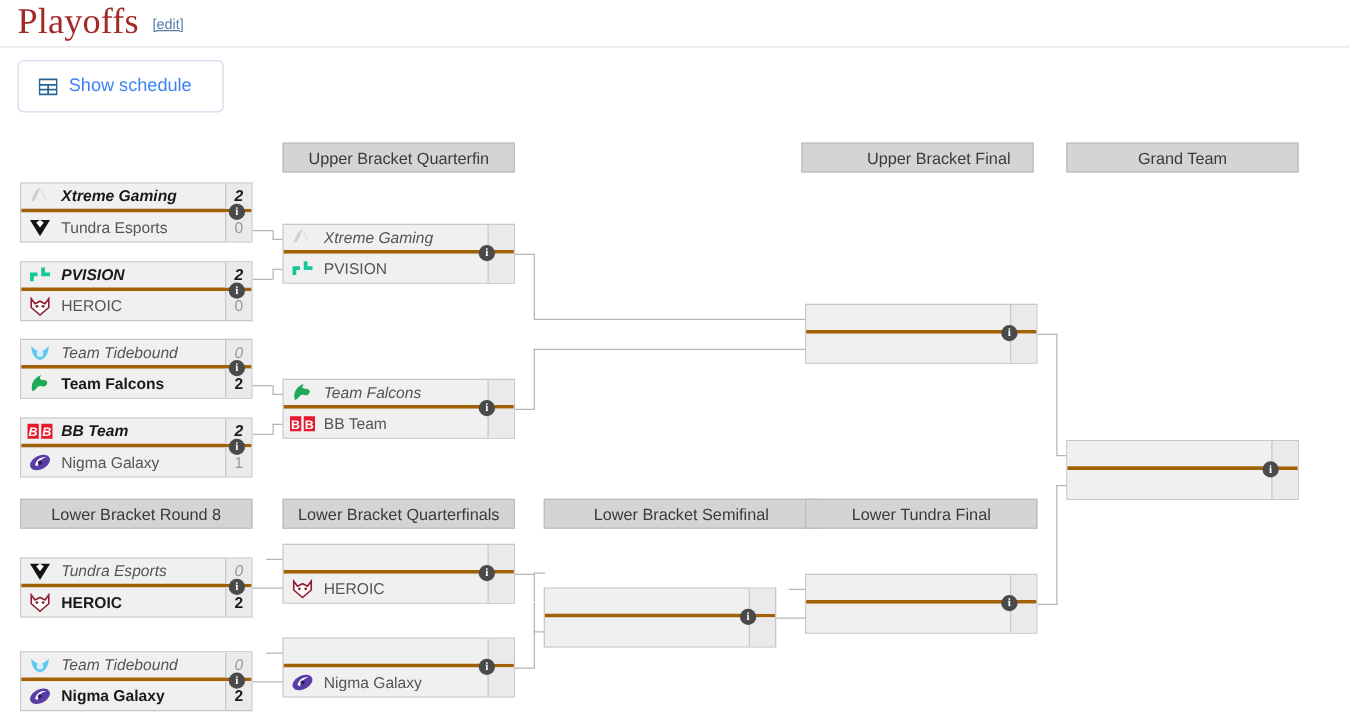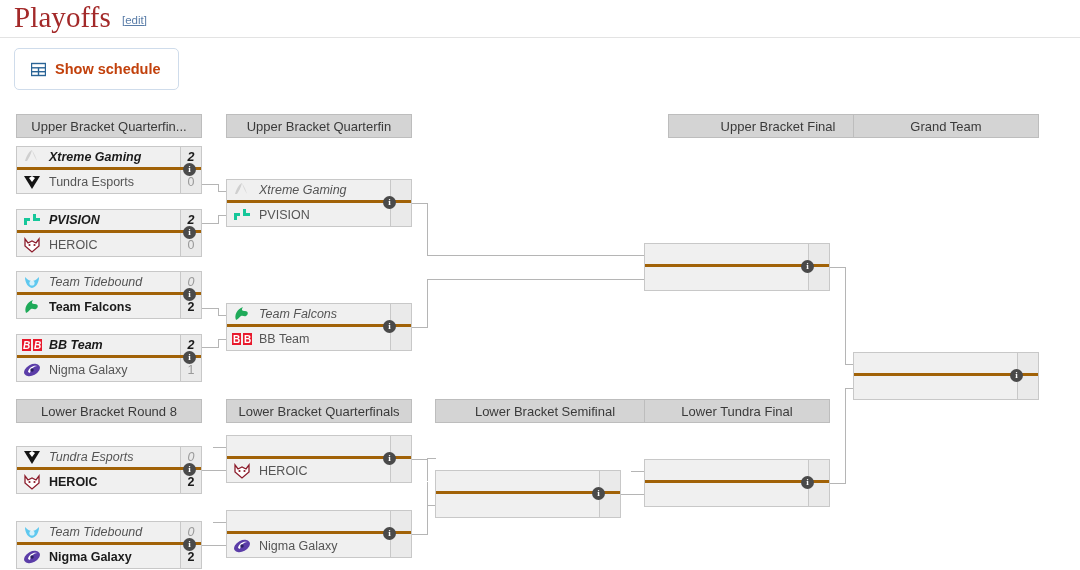--- a/index.html
+++ b/index.html
@@ -63,22 +63,22 @@
   .schedule-icon {
     margin-left: 16px;
     width: 15px;
     height: 15px;
     flex: 0 0 auto;
     display: block;
   }
   .schedule-label {
     margin-left: 9px;
     font-size: 14.5px;
-    font-weight: bold;
-    color: #c2410c;
+    font-weight: normal;
+    color: #3b82f6;
     white-space: nowrap;
   }
 
   
   .bracket {
     position: absolute;
     left: 0; top: 0;
     width: 1080px;
     height: 570px;
   }
@@ -211,27 +211,24 @@
       <line x1="0.5" y1="5.8" x2="14.5" y2="5.8" stroke="#2a6496" stroke-width="1.4"></line>
       <line x1="7.5" y1="5.8" x2="7.5" y2="13.5" stroke="#2a6496" stroke-width="1.4"></line>
       <line x1="0.5" y1="9.7" x2="14.5" y2="9.7" stroke="#2a6496" stroke-width="1.4"></line>
     </svg>
   </span>
   <span class="schedule-label">Show schedule</span>
 </div>
 
 <div class="bracket">
 
-  <div class="round-header" style="left:16px;top:114px;width:186px;">
-    <span>Upper Bracket Quarterfin...</span>
-  </div>
   <div class="round-header" style="left:226px;top:114px;width:186px;">
     <span>Upper Bracket Quarterfin</span>
   </div>
-  <div class="round-header" style="left:668px;top:114px;width:186px;padding-left:40px;">
+  <div class="round-header" style="left:641px;top:114px;width:186px;padding-left:40px;">
     <span>Upper Bracket Final</span>
   </div>
   <div class="round-header" style="left:853px;top:114px;width:186px;">
     <span>Grand Team</span>
   </div>
 
   <div class="round-header" style="left:16px;top:399px;width:186px;">
     <span>Lower Bracket Round 8</span>
   </div>
   <div class="round-header" style="left:226px;top:399px;width:186px;">

